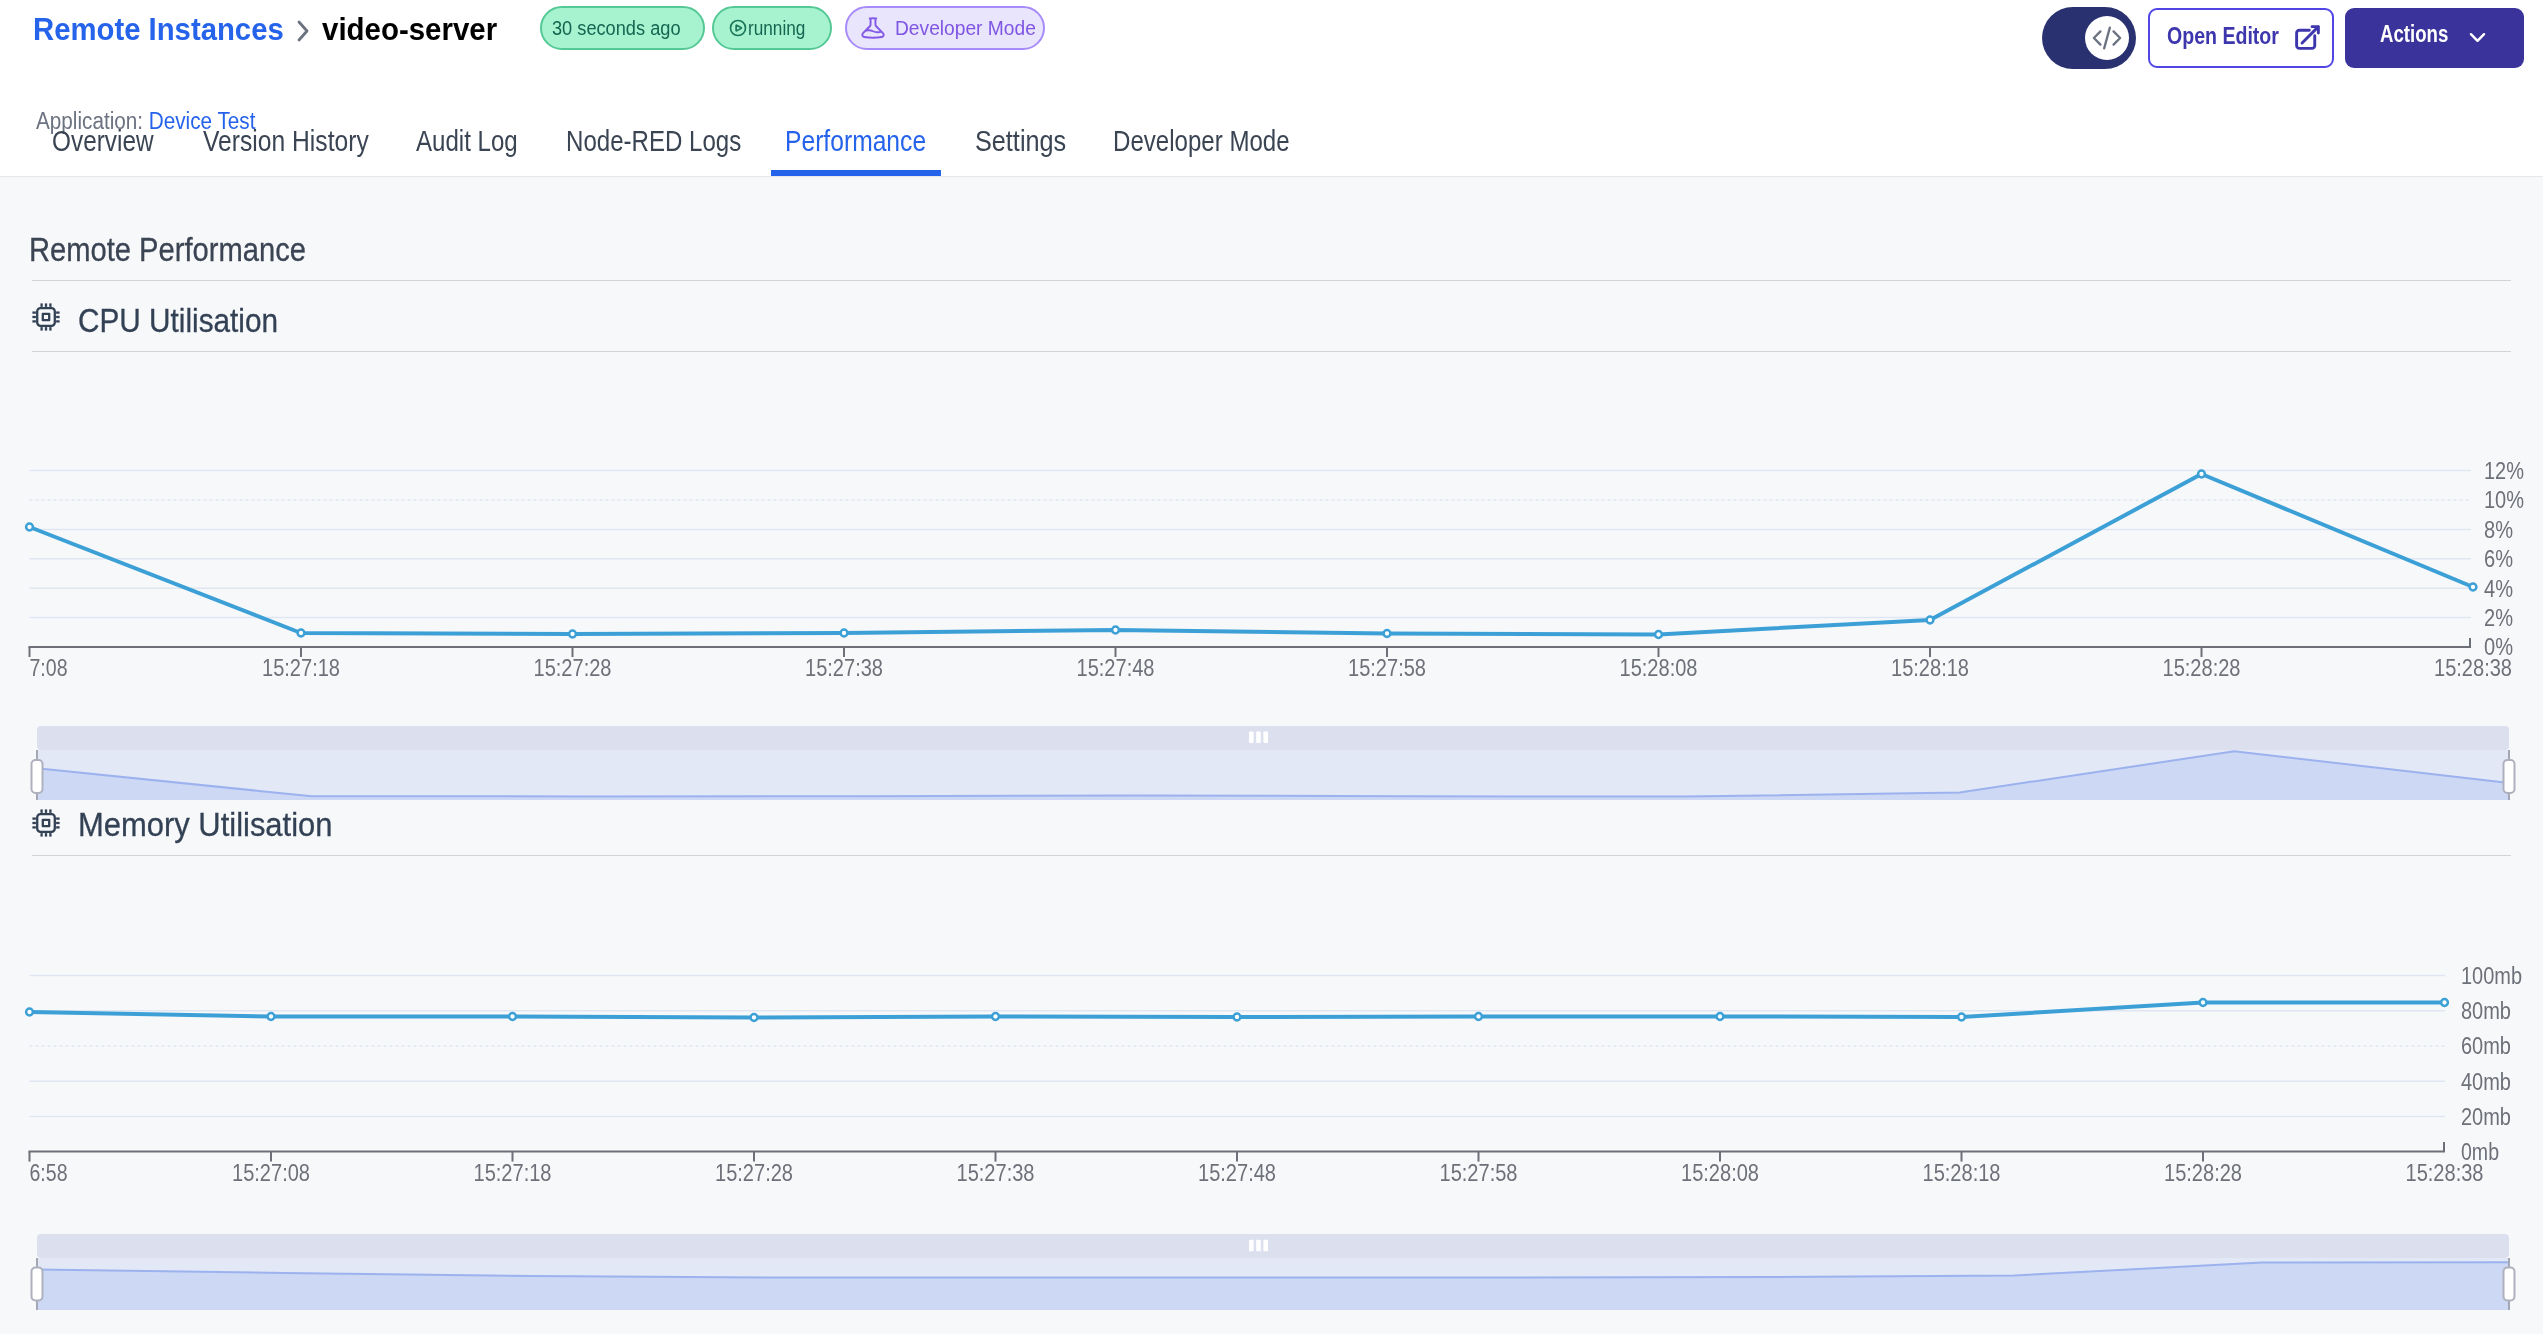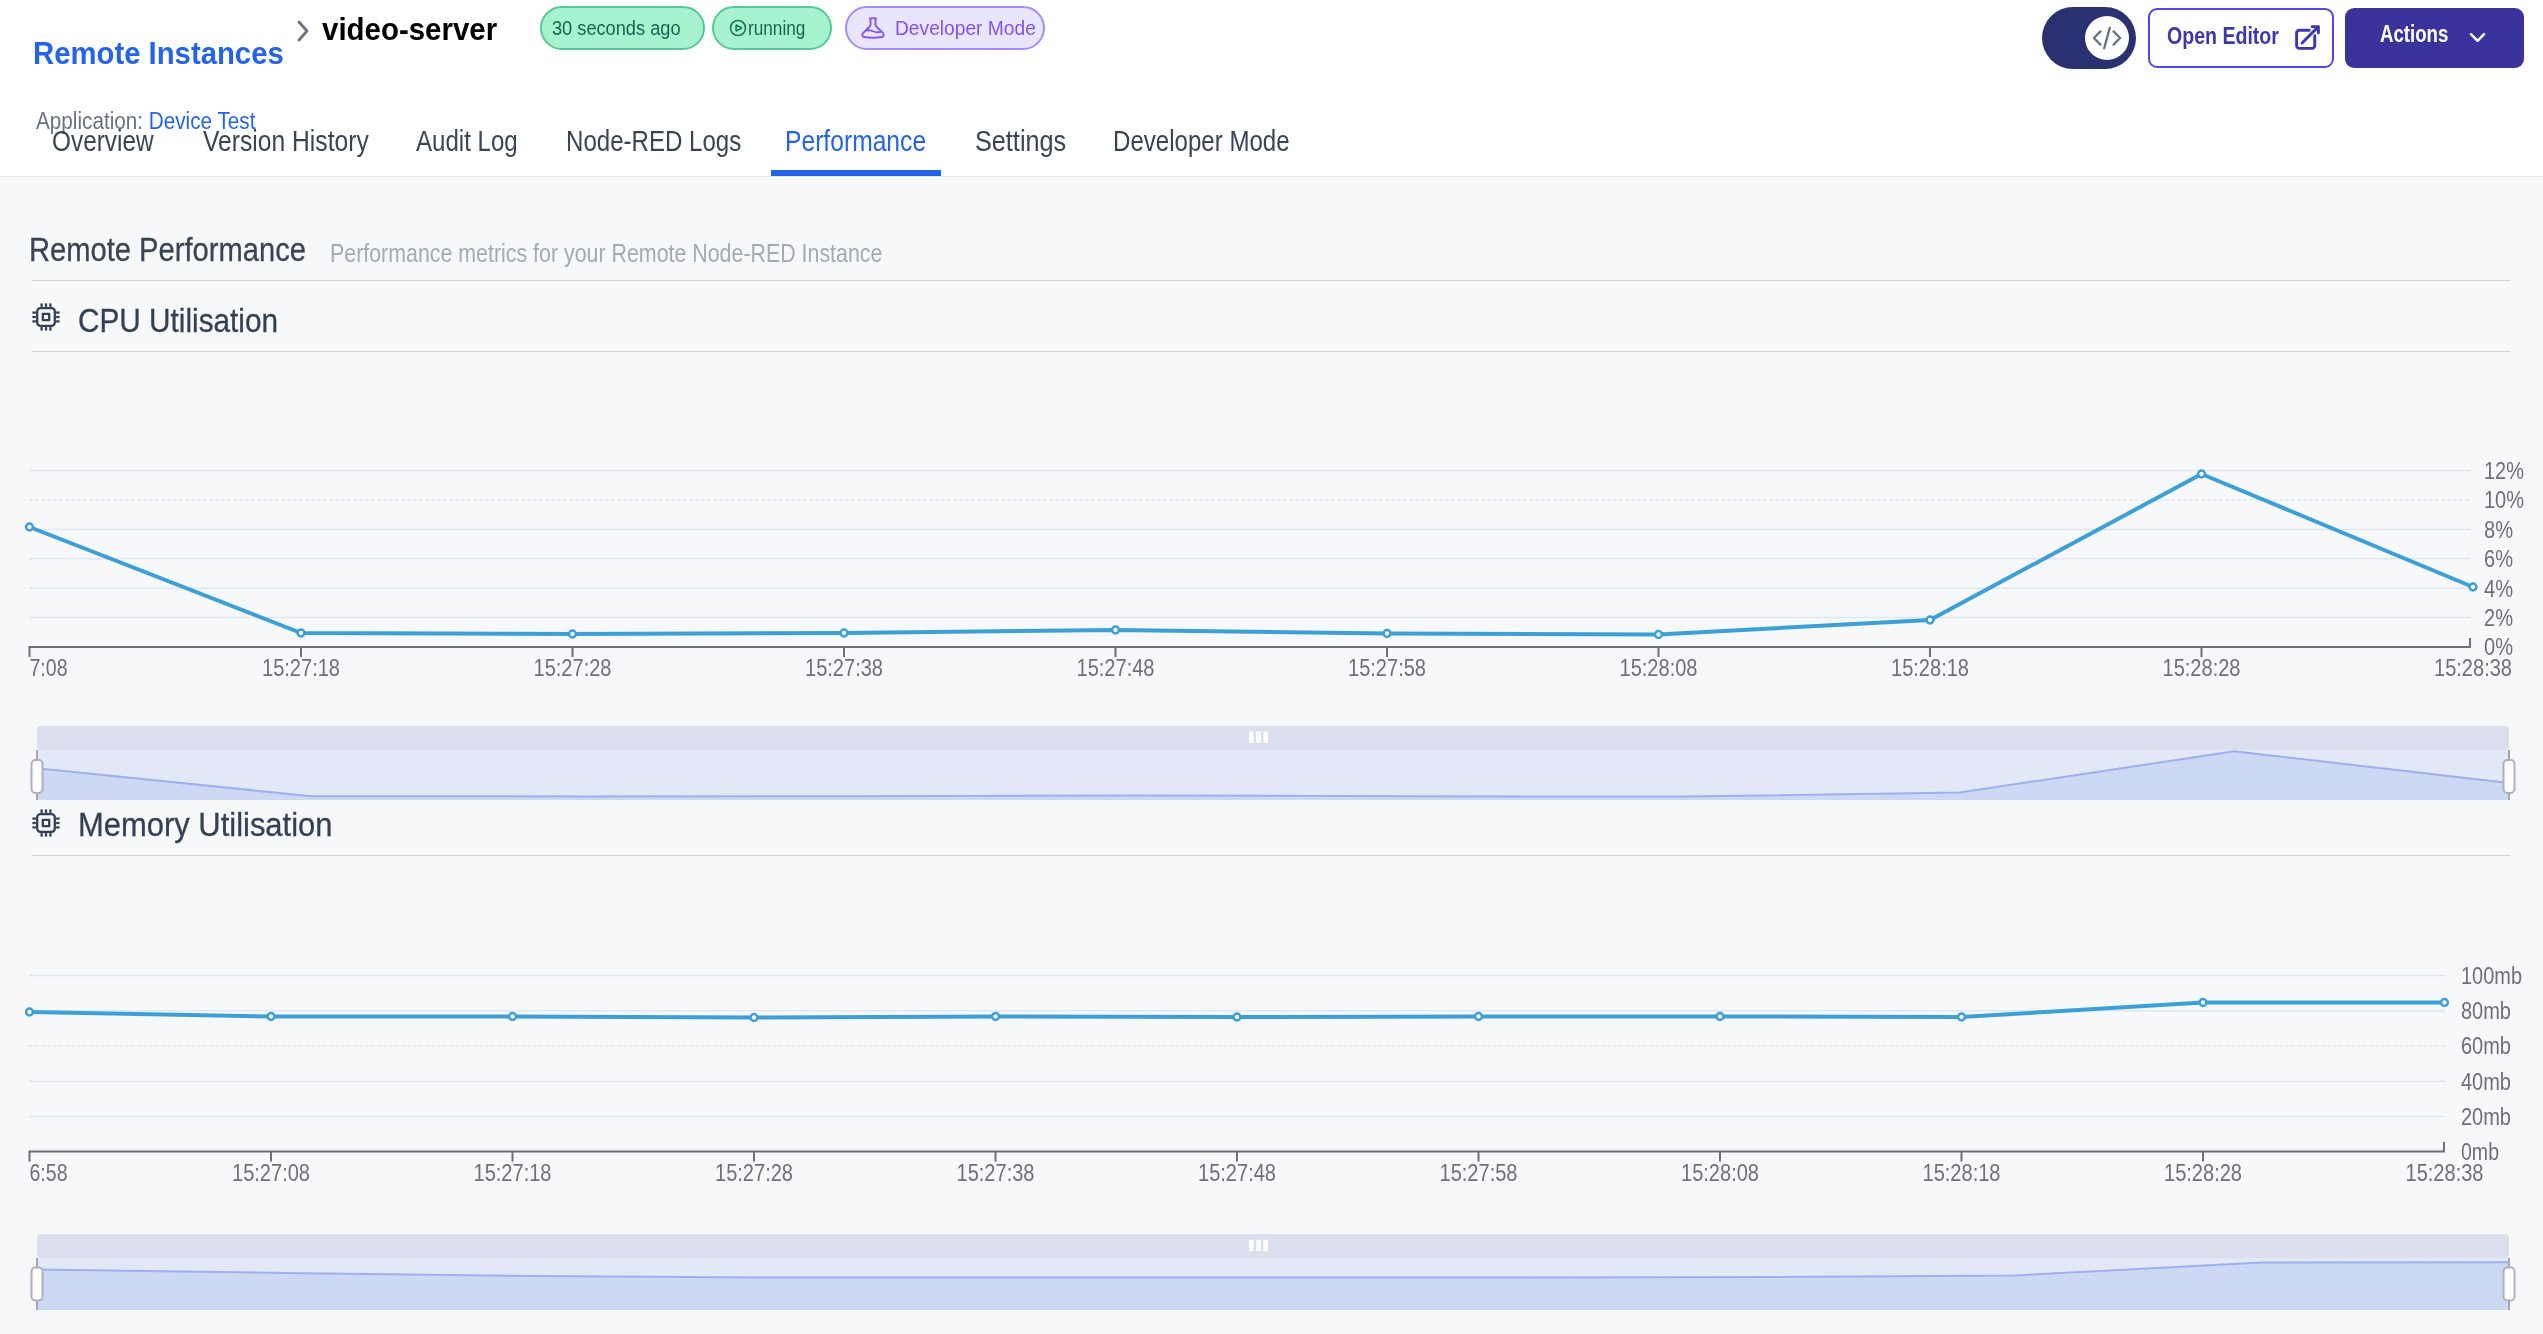--- a/index.html
+++ b/index.html
@@ -8,21 +8,21 @@
   #page { position:relative; width:2543px; height:1334px; background:#ffffff; }
   .abs { position:absolute; white-space:nowrap; }
   .sq { display:inline-block; transform-origin:left center; }
 </style>
 </head>
 <body>
 <div id="page">
 
   <div class="abs" style="left:0; top:177px; width:2543px; height:1157px; background:#f7f8fa;"></div>
 
-  <div class="abs" style="left:33px; top:14px; font-size:31px; font-weight:700; color:#2563eb; line-height:31px;margin-top:24px;"><span class="sq" style="transform:scaleX(0.945);">Remote Instances</span></div>
+  <div class="abs" style="left:33px; top:14px; font-size:31px; font-weight:700; color:#2563eb; line-height:31px;"><span class="sq" style="transform:scaleX(0.945);">Remote Instances</span></div>
   <svg class="abs" style="left:296px; top:19px;" width="14" height="24" viewBox="0 0 14 24" fill="none" stroke="#6b7280" stroke-width="2.8" stroke-linecap="round" stroke-linejoin="round">
       <path d="M3 3 L11 12 L3 21"></path>
     </svg>
   <div class="abs" style="left:322px; top:14px; font-size:31px; font-weight:700; color:#000000; line-height:31px;"><span class="sq" style="transform:scaleX(0.95);">video-server</span></div>
 
   <div class="abs" style="left:36px; top:61px; font-size:23px; color:#6b7280; line-height:25px;margin-top:48px;"><span class="sq" style="transform:scaleX(0.9);">Application: <span style="color:#2563eb;">Device Test</span></span></div>
 
   <div class="abs" style="left:540px; top:6px; width:165px; height:44px; background:#a7f3d0; border:2px solid #55c995; border-radius:22px; display:flex; align-items:center; justify-content:center; font-size:20px; font-weight:400; color:#156651;">
       <span class="sq" style="transform:scaleX(0.91);">30 seconds ago</span>
     </div>
@@ -67,21 +67,20 @@
     <span class="abs sq" style="left:416px; transform:scaleX(0.83);">Audit Log</span>
     <span class="abs sq" style="left:566px; transform:scaleX(0.83);">Node-RED Logs</span>
     <span class="abs sq" style="left:785px; color:#2563eb; transform:scaleX(0.85);">Performance</span>
     <span class="abs sq" style="left:975px; transform:scaleX(0.87);">Settings</span>
     <span class="abs sq" style="left:1113px; transform:scaleX(0.83);">Developer Mode</span>
   </div>
   <div class="abs" style="left:771px; top:170px; width:170px; height:6px; background:#2563eb;"></div>
   <div class="abs" style="left:0; top:176px; width:2543px; height:1px; background:#e5e7eb;"></div>
 
   <div class="abs" style="left:29px; top:232px; font-size:34px; color:#3b4453; line-height:34px;text-align:right; -webkit-text-stroke:0.3px #3b4453;"><span class="sq" style="transform:scaleX(0.857);">Remote Performance</span></div>
-  <div class="abs" style="left:330px; top:241px; font-size:25px; color:#a3aab4; line-height:25px;"><span class="sq" style="transform:scaleX(0.855);">Performance metrics for your Remote Node-RED Instance</span></div>
   <div class="abs" style="left:32px; top:280px; width:2479px; height:1px; background:#d1d5da;"></div>
 
   <div class="abs" style="left:32px; top:303px; width:28px; height:28px;">
     <svg width="28" height="28" viewBox="0 0 28 28" fill="none" stroke="#334155" stroke-width="2.3" stroke-linejoin="round">
         <rect x="5.2" y="5.2" width="17.6" height="17.6" rx="3.2"></rect>
         <rect x="10.8" y="10.8" width="6.4" height="6.4"></rect>
         <g stroke-linecap="butt">
           <line x1="9.6" y1="0.4" x2="9.6" y2="3.9"></line>
           <line x1="14" y1="0.4" x2="14" y2="3.9"></line>
           <line x1="18.4" y1="0.4" x2="18.4" y2="3.9"></line>

